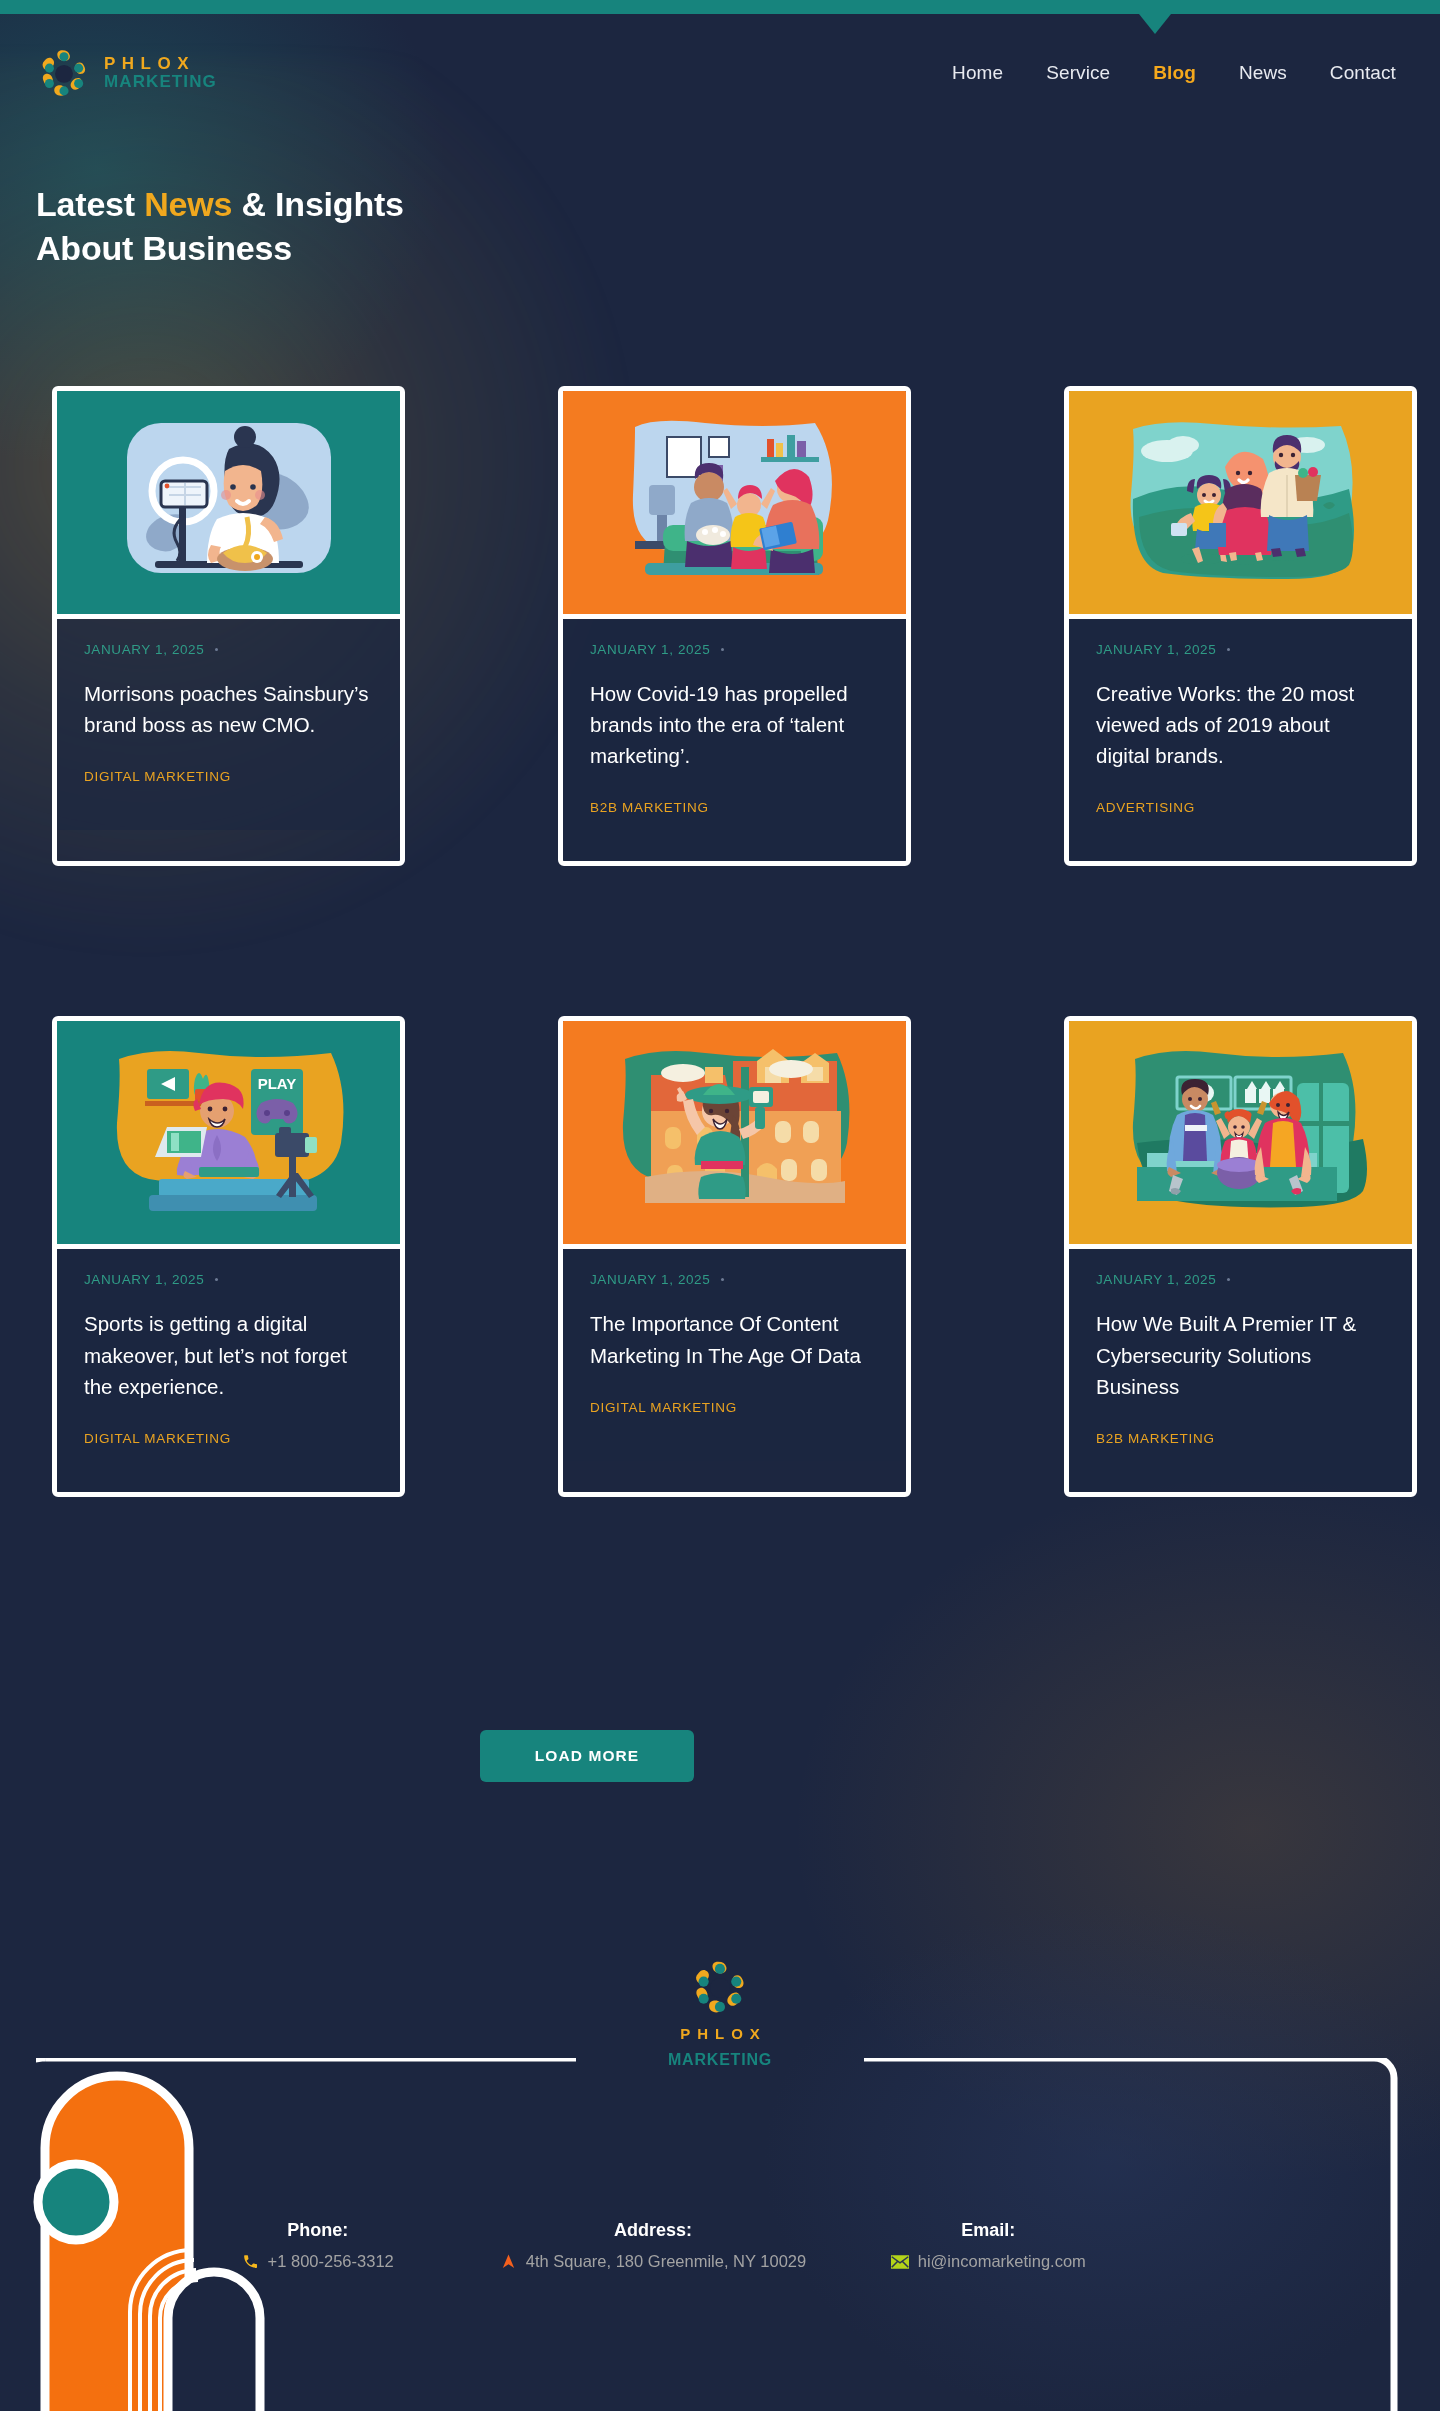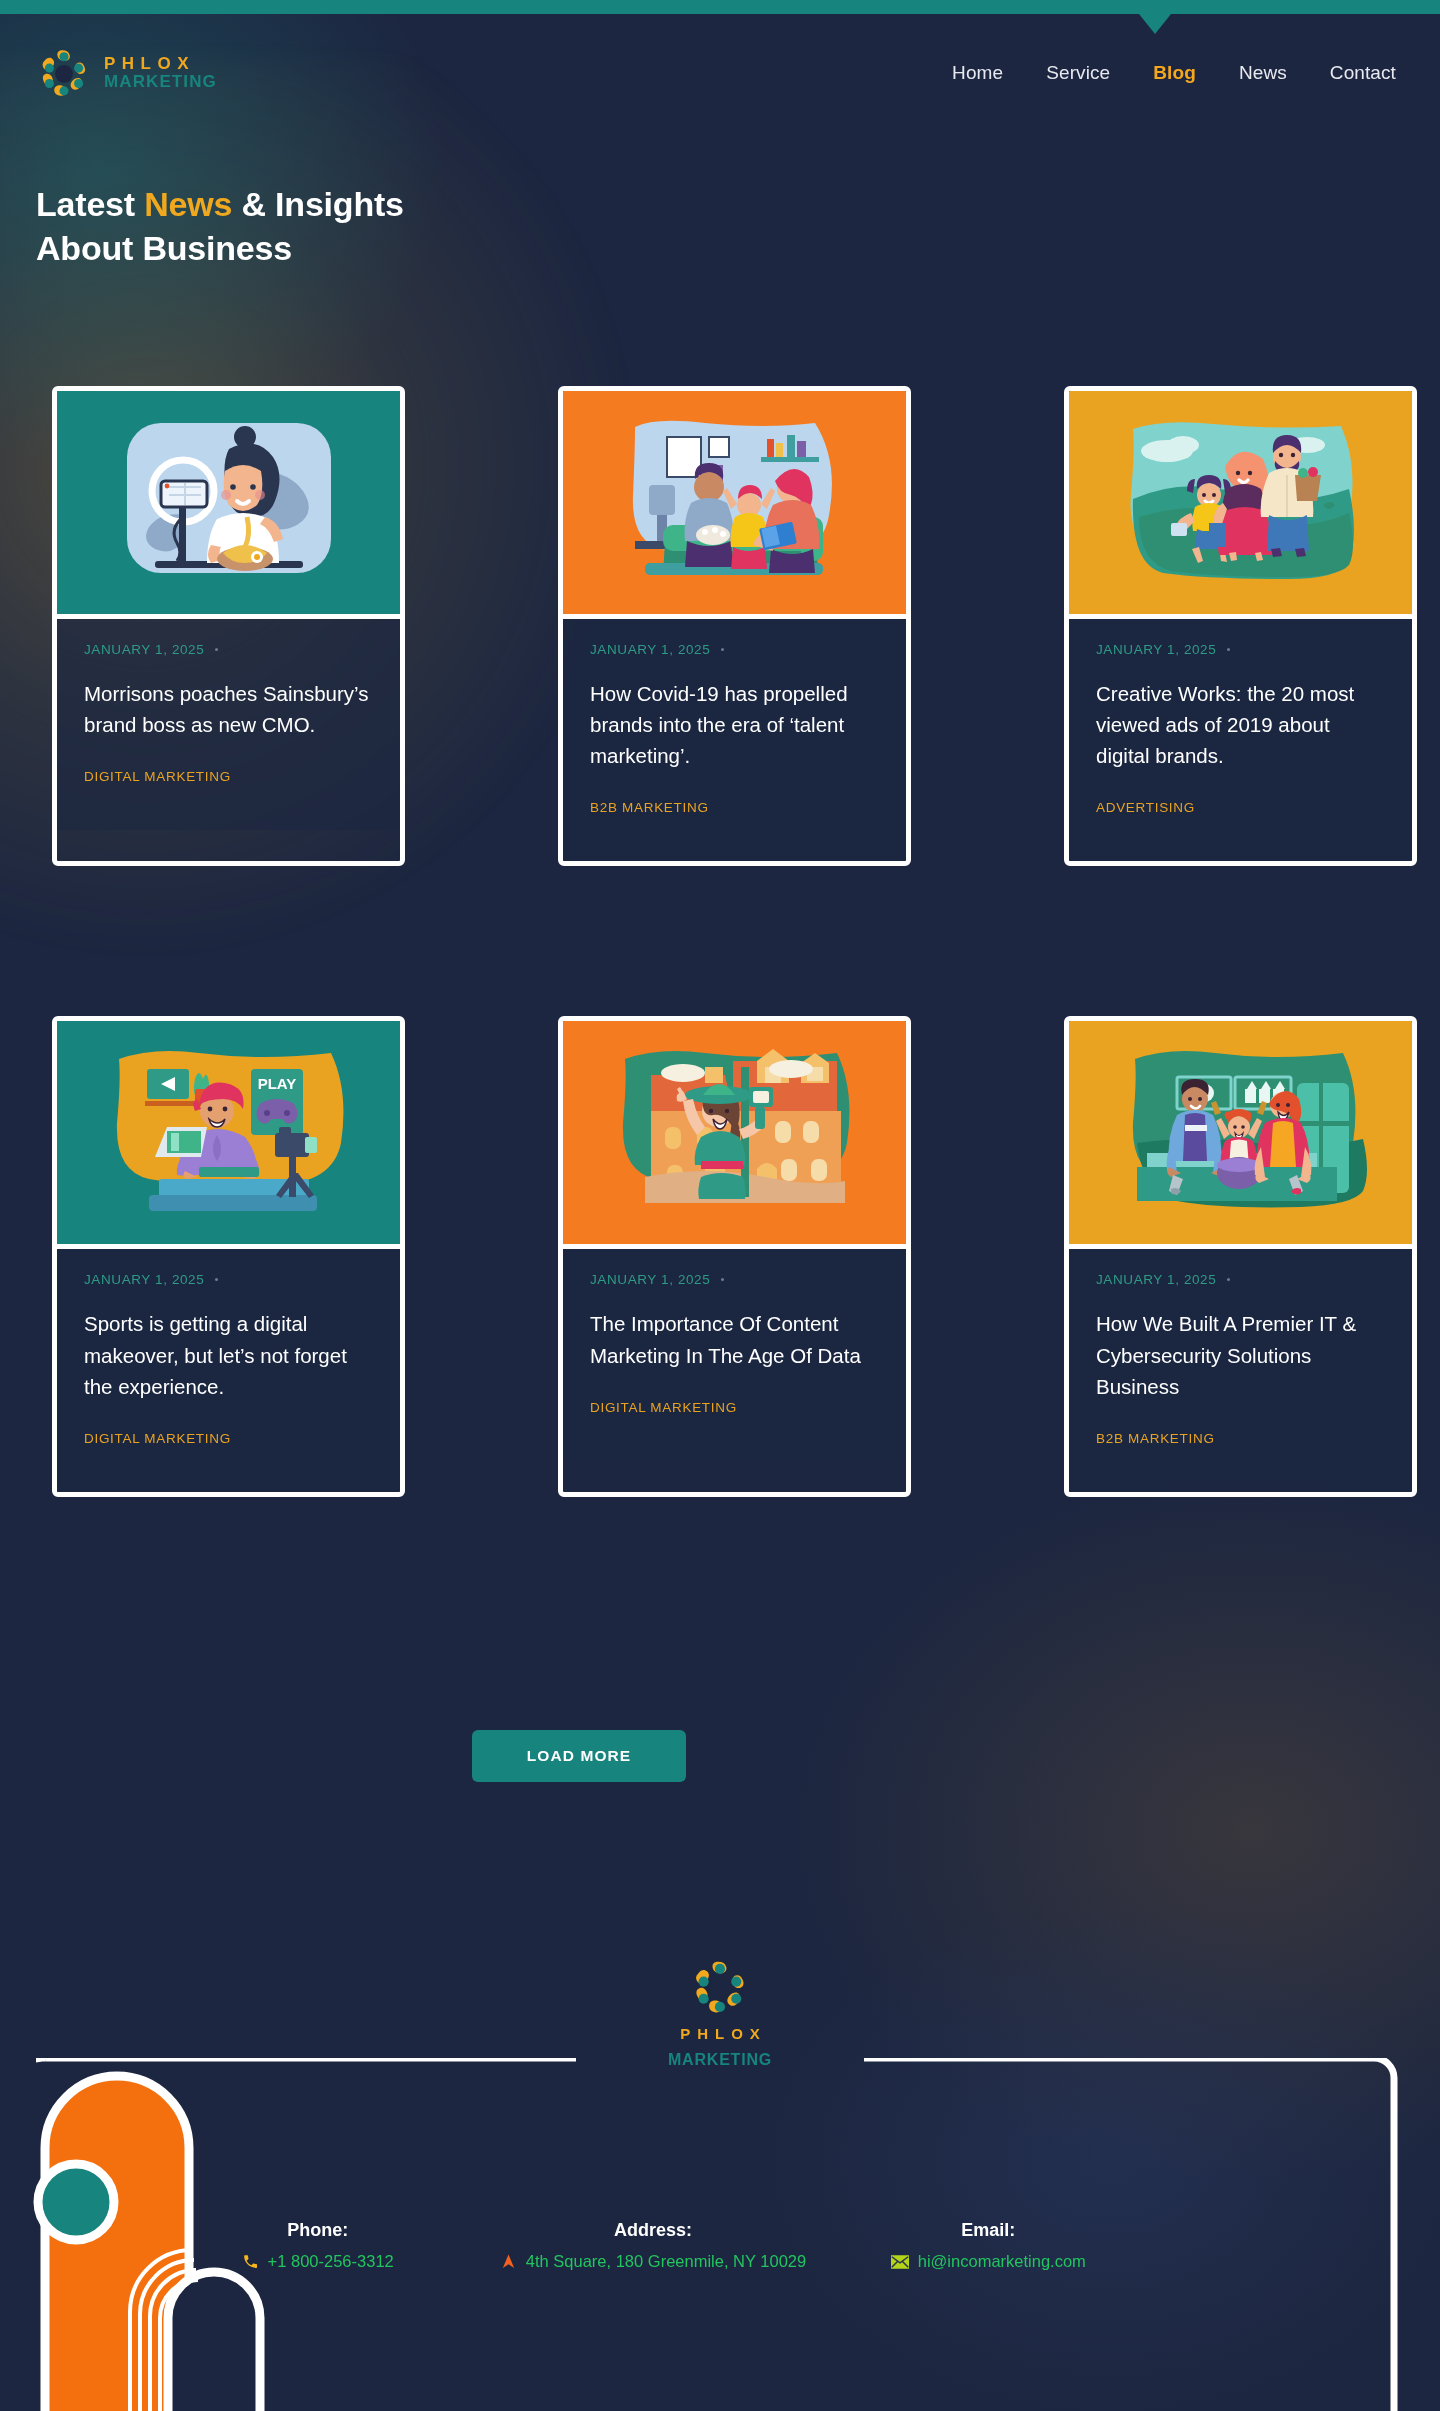--- a/index.html
+++ b/index.html
@@ -127,21 +127,21 @@
   .card-title {
     font-size:20.5px; line-height:1.52; color:#ffffff; font-weight:400;
     margin-bottom:29px;
   }
   .card-cat {
     font-size:13.5px; color:#e9a321; letter-spacing:0.7px; font-weight:500;
   }
 
   
   .loadmore-wrap {
-    position:absolute; left:0; top:1730px; width:1144px;
+    position:absolute; left:8px; top:1730px; width:1144px;
     display:flex; justify-content:center; z-index:4;padding-left:14px;
   }
   .loadmore {
     background:#17847d; color:#fff; border:none; border-radius:6px;
     padding:17px 55px; font-size:15.5px; font-weight:bold; letter-spacing:1.1px;
     cursor:pointer; font-family:"Liberation Sans", sans-serif;
   }
 
   
   .footer {
@@ -172,21 +172,21 @@
     display:flex; justify-content:center; gap:0;
   }
   .contact-col {
     width:340px; text-align:center;
   }
   .contact-col.phone { margin-left:150px; }
   .contact-label {
     font-size:18px; font-weight:bold; color:#ffffff; margin-bottom:11px;
   }
   .contact-value {
-    font-size:16.5px; color:#22c55e;
+    font-size:16.5px; color:#a3a3a3;
     display:flex; align-items:center; justify-content:center; gap:9px;
   }
   .contact-value svg { display:block; flex:none; }
 </style>
 </head>
 <body>
 
 <div class="page">
   <div class="bg-glow-a"></div>
   <div class="bg-glow-b"></div>

